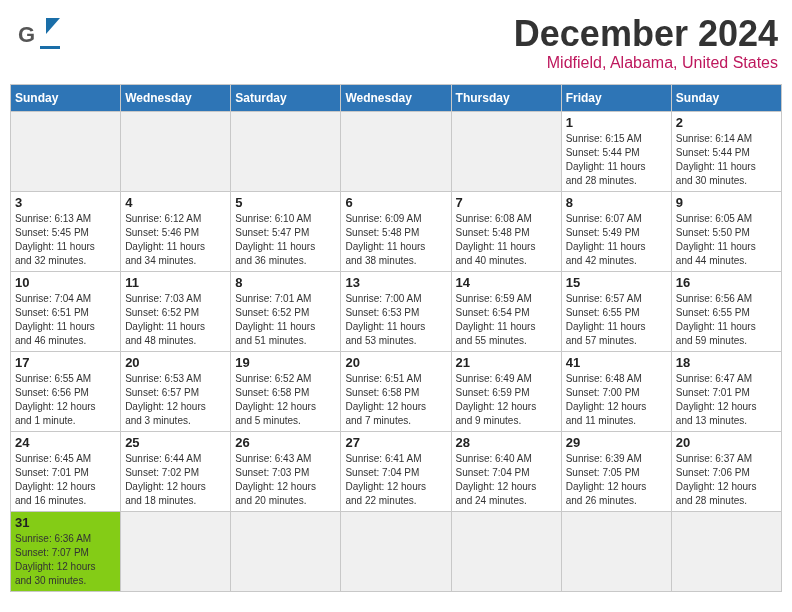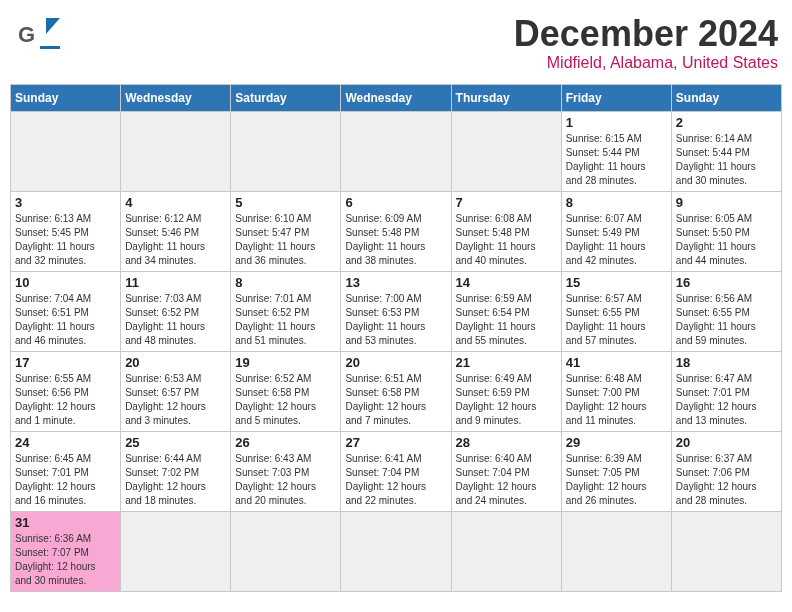--- a/index.html
+++ b/index.html
@@ -69,21 +69,21 @@
     }
     .day-info {
       color: #333;
       font-size: 10px;
       line-height: 1.4;
     }
     .last-row td {
       background: #f0f0f0;
     }
     .last-row td.has-content {
-      background: #f9a8d4;
+      background: #84cc16;
       margin-top: 24px;
     }
 
     
     .logo-wrapper {
       display: flex;
       align-items: center;
       gap: 6px;
     }
   </style>

